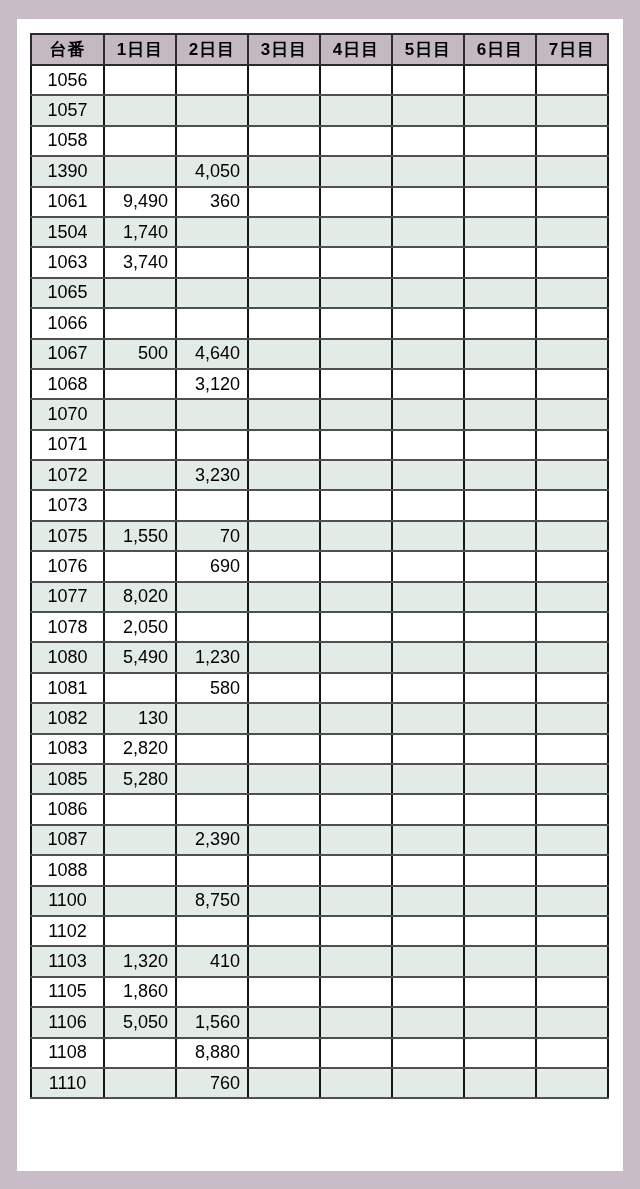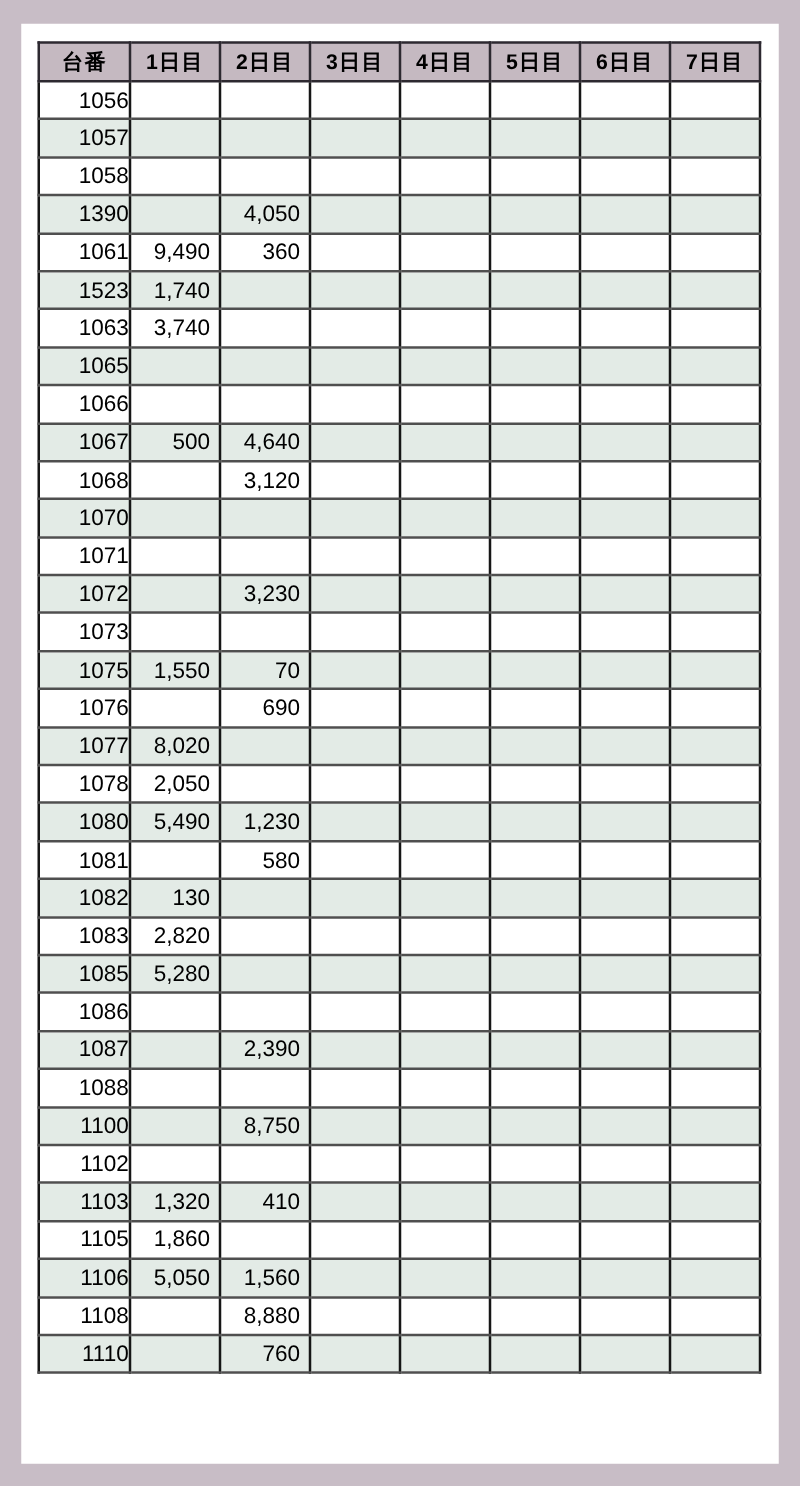--- a/index.html
+++ b/index.html
@@ -36,21 +36,21 @@
   }
   td{
     font-size:18px;height:28.4px;padding:0;
     border-left:2px solid var(--grid-vertical);
     border-right:2px solid var(--grid-vertical);
     border-top:2px solid var(--grid-horizontal);
     border-bottom:2px solid var(--grid-horizontal);
     white-space:nowrap;overflow:hidden;
     background:#ffffff;
   }
-  td.machine{text-align:right;}
+  td.machine{text-align:center;}
   td.value{text-align:right;padding-right:7px;}
   tbody tr:nth-child(even) td{background:var(--stripe-row-background);}
 </style>
 </head>
 <body>
 
 <div class="panel">
   <table class="report">
     <colgroup>
         <col style="width: 73px;">
@@ -119,21 +119,21 @@
           <td class="machine">1061</td>
           <td class="value">9,490</td>
           <td class="value">360</td>
           <td class="value"></td>
           <td class="value"></td>
           <td class="value"></td>
           <td class="value"></td>
           <td class="value"></td>
         </tr>
         <tr>
-          <td class="machine">1523</td>
+          <td class="machine">1504</td>
           <td class="value">1,740</td>
           <td class="value"></td>
           <td class="value"></td>
           <td class="value"></td>
           <td class="value"></td>
           <td class="value"></td>
           <td class="value"></td>
         </tr>
         <tr>
           <td class="machine">1063</td>

